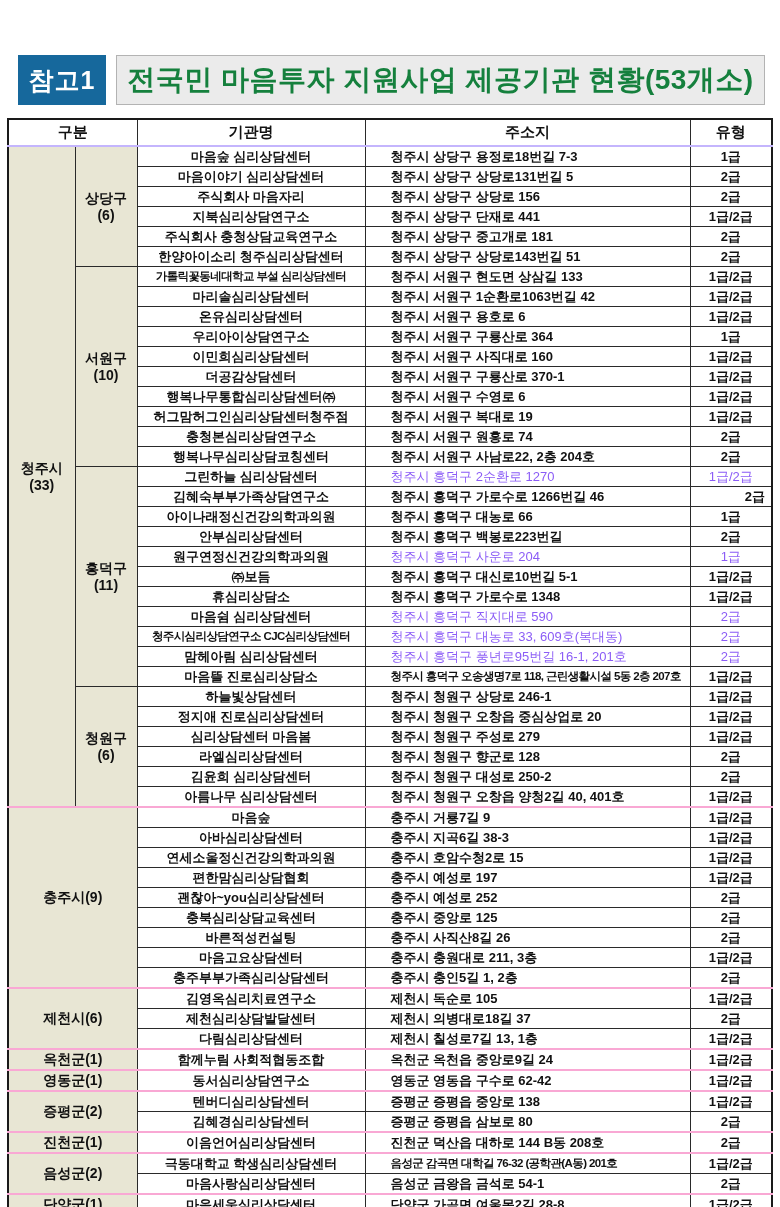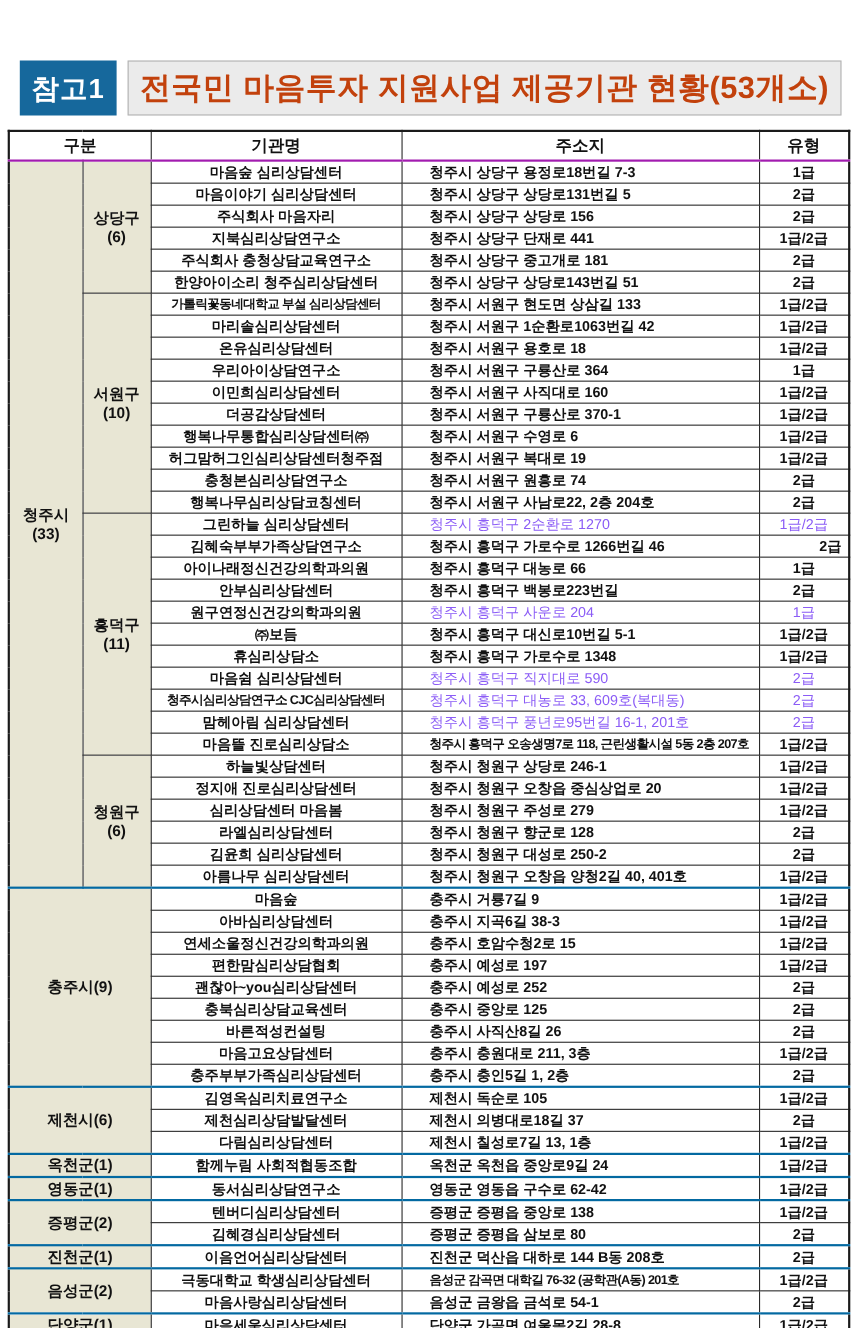--- a/index.html
+++ b/index.html
@@ -9,44 +9,44 @@
   
   .titlebar { display:flex; align-items:stretch; gap:10px; margin:55px 15px 13px 18px; height:50px; }
   .badge {
     background:#16689c; color:#ffffff; width:88px; flex:0 0 88px;
     display:flex; align-items:center; justify-content:center;
     font-size:25px; font-weight:800; letter-spacing:1px;
   }
   .title-box {
     flex:1; background:#ebebeb; border:1px solid #b3b3b3;
     display:flex; align-items:center; justify-content:center;
-    font-size:28px; font-weight:800; letter-spacing:0.5px; color:#c2410c;
+    font-size:28px; font-weight:800; letter-spacing:0.5px; color:#15803d;
     white-space:nowrap;
   }
 
   
   table { border-collapse:collapse; table-layout:fixed; width:764px; margin:0 auto; border:2px solid #1a1a1a; }
   th, td { border:1px solid #2a2a2a; overflow:hidden; white-space:nowrap; }
   thead th {
     height:25px; font-size:15px; font-weight:700; background:#ffffff;
-    text-align:center; border-bottom:2px solid #a21caf; padding:0;
+    text-align:center; border-bottom:2px solid #c4b5fd; padding:0;
   }
   tbody td { height:19px; font-size:13px; padding:0 3px; }
   td.region, td.district {
     background:#e8e6d4; font-weight:700; text-align:center; font-size:14px; line-height:1.15;
     padding:0 6px;
   }
   td.name  { text-align:center; font-weight:600; }
   td.addr  { text-align:left; padding-left:25px; font-weight:600; }
   td.type  { text-align:center; font-weight:600; }
   td.type.right { text-align:right; padding-right:6px; }
   tr.light td.addr, tr.light td.type { color:#8b5cf6; font-weight:400; }
   td.name.xbold { font-weight:800; }
   .fit { font-size:11.5px; letter-spacing:-0.6px; }
-  tr.group-start td { border-top:2px solid #0369a1; }
+  tr.group-start td { border-top:2px solid #f9a8d4; }
 </style>
 </head>
 <body>
 
 <div class="page">
 
   <div class="titlebar">
     <div class="badge">참고1</div>
     <div class="title-box">전국민 마음투자 지원사업 제공기관 현황(53개소)</div>
   </div>
@@ -115,21 +115,21 @@
           <td class="addr">청주시 서원구 현도면 상삼길  133</td>
           <td class="type">1급/2급</td>
         </tr>
         <tr>
           <td class="name">마리솔심리상담센터</td>
           <td class="addr">청주시 서원구 1순환로1063번길  42</td>
           <td class="type">1급/2급</td>
         </tr>
         <tr>
           <td class="name">온유심리상담센터</td>
-          <td class="addr">청주시 서원구 용호로  18</td>
+          <td class="addr">청주시 서원구 용호로  6</td>
           <td class="type">1급/2급</td>
         </tr>
         <tr>
           <td class="name">우리아이상담연구소</td>
           <td class="addr">청주시 서원구 구룡산로  364</td>
           <td class="type">1급</td>
         </tr>
         <tr>
           <td class="name">이민희심리상담센터</td>
           <td class="addr">청주시 서원구 사직대로  160</td>

